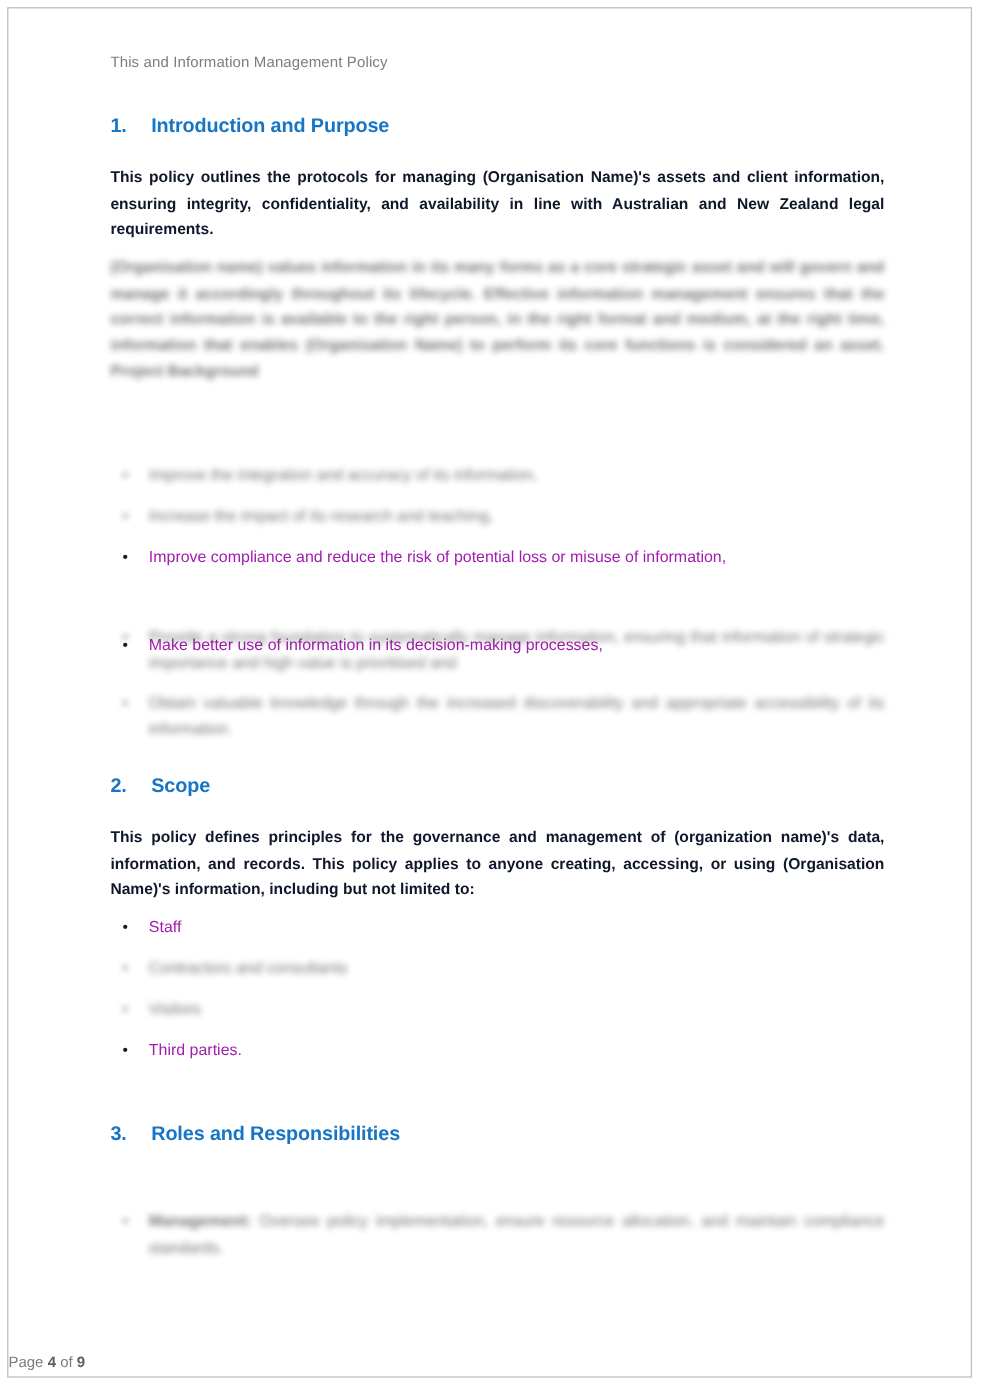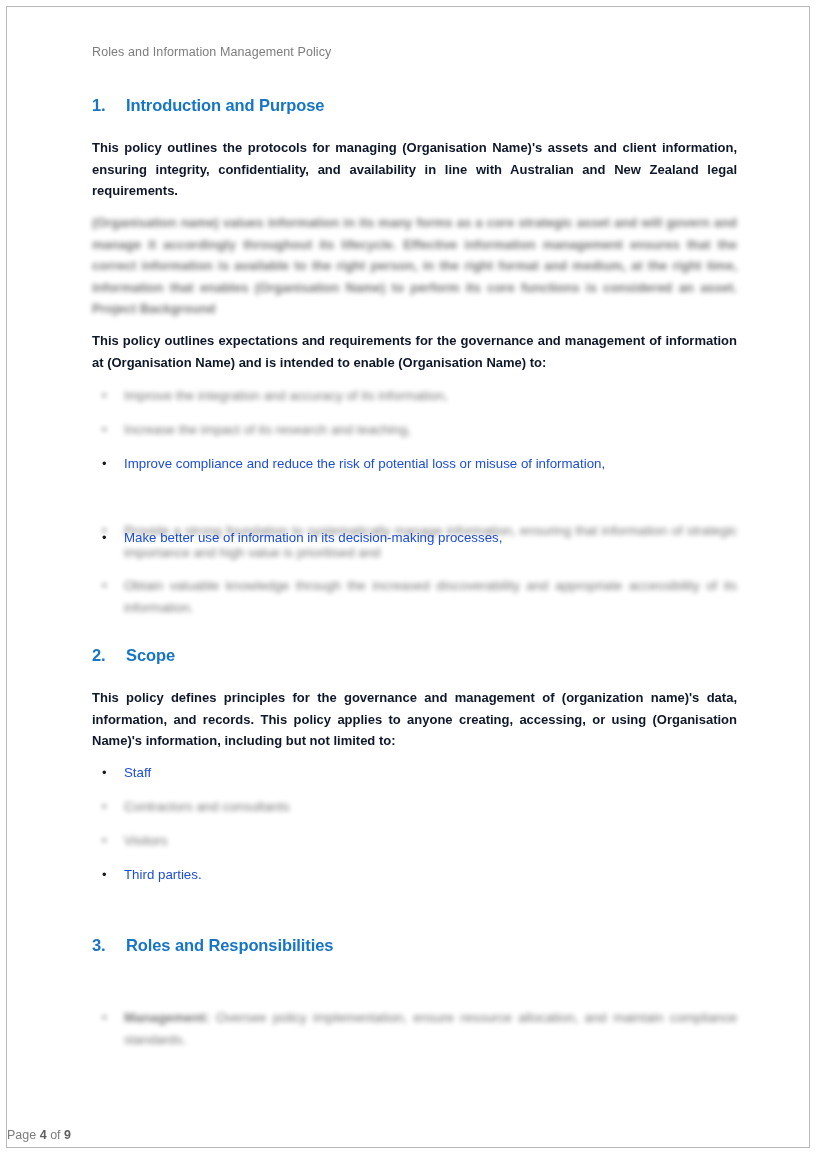--- a/index.html
+++ b/index.html
@@ -65,21 +65,21 @@
     font-weight: bold;
   }
 
   
   .bullet {
     position: absolute;
     left: 85px;
     width: 645px;
     font-size: 13.3px;
     line-height: 21.5px;
-    color: #1d4ed8;
+    color: #a21caf;
     padding-left: 32px;
     box-sizing: border-box;
     text-align: justify;
     text-align-last: left;
   }
   .bullet::before {
     content: "\2022";
     position: absolute;
     left: 10px;
     top: 0;
@@ -119,31 +119,30 @@
   .footer b {
     color: #5f5f5f;
     font-weight: bold;
   }
 </style>
 </head>
 <body>
 
 <div class="page">
 
-  <div class="running-header">Roles and Information Management Policy</div>
+  <div class="running-header">This and Information Management Policy</div>
 
   <div class="heading" style="top:89px;">
     <span class="num">1.</span><span>Introduction and Purpose</span>
   </div>
 
   <div class="para" style="top:130px;">This policy outlines the protocols for managing (Organisation Name)'s assets and client information, ensuring integrity, confidentiality, and availability in line with Australian and New Zealand legal requirements.</div>
 
   <div class="para redacted" style="top:205px;">(Organisation name) values information in its many forms as a core strategic asset and will govern and manage it accordingly throughout its lifecycle. Effective information management ensures that the correct information is available to the right person, in the right format and medium, at the right time, information that enables (Organisation Name) to perform its core functions is considered an asset. Project Background</div>
 
-  <div class="para" style="top:323px;">This policy outlines expectations and requirements for the governance and management of information at (Organisation Name) and is intended to enable (Organisation Name) to:</div>
 
   <div class="bullet blurred redacted" style="top:378px;">Improve the integration and accuracy of its information,</div>
 
   <div class="bullet blurred redacted" style="top:412px;">Increase the impact of its research and teaching,</div>
 
   <div class="bullet" style="top:446px;">Improve compliance and reduce the risk of potential loss or misuse of information,</div>
 
   <div class="bullet" style="top:480px;margin-top:40px;">Make better use of information in its decision-making processes,</div>
 
   <div class="bullet blurred redacted justify-full" style="top:513px;">Provide a strong foundation to systematically manage information, ensuring that information of strategic importance and high value is prioritised and</div>

